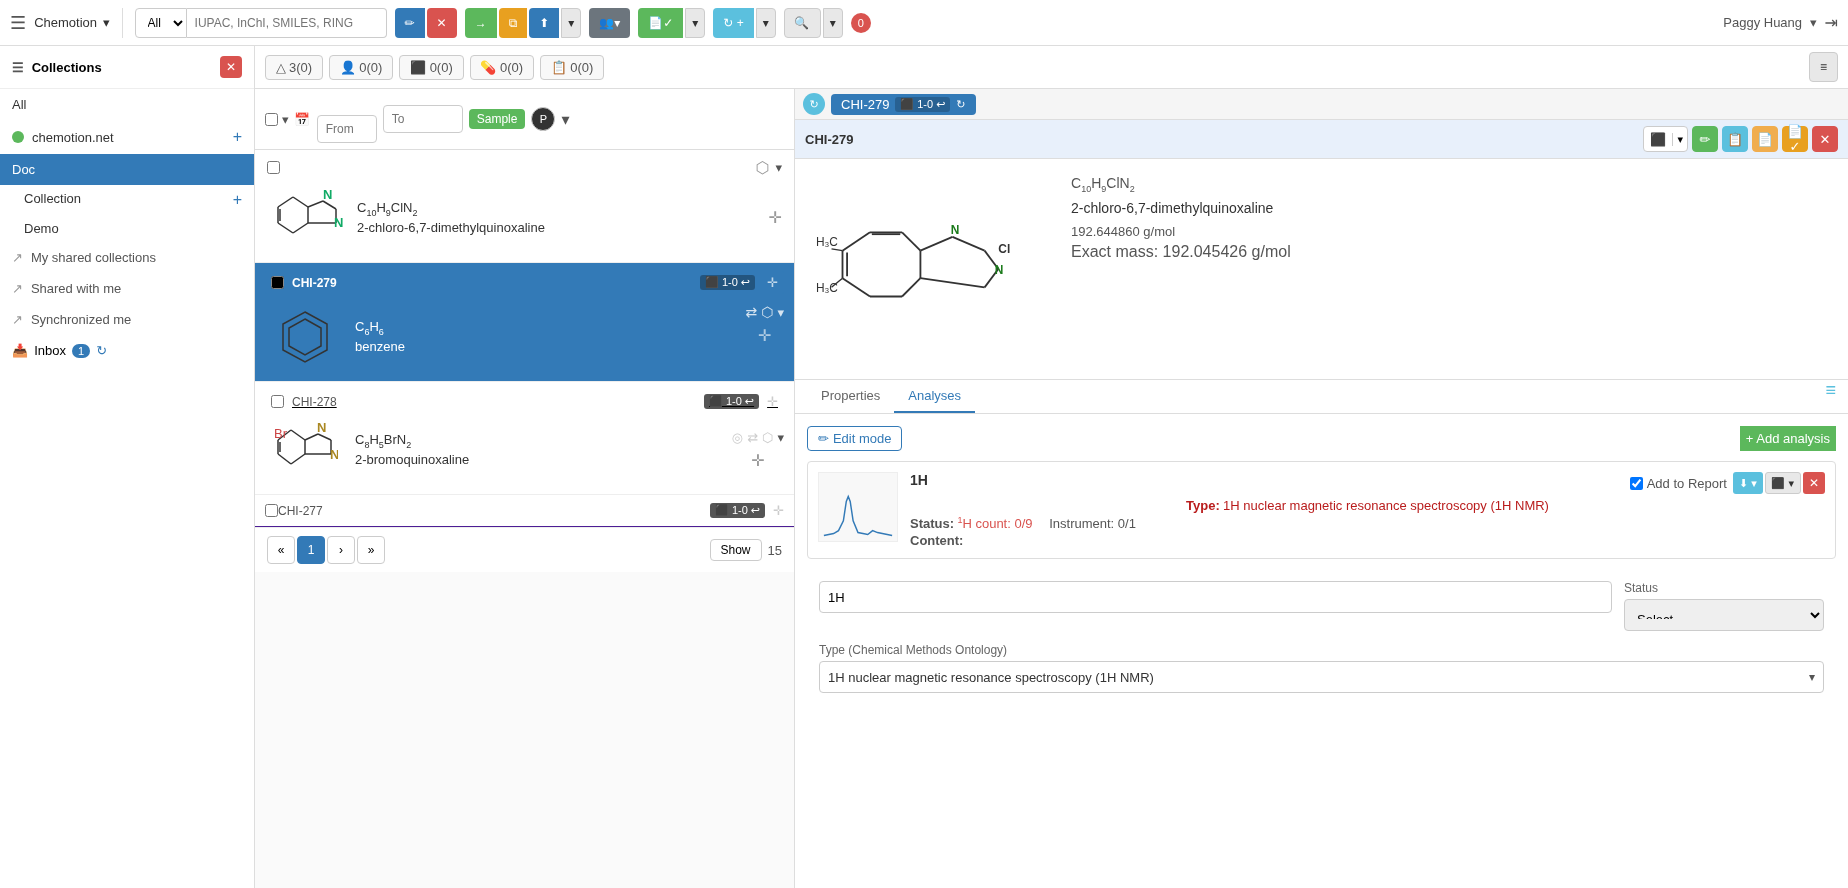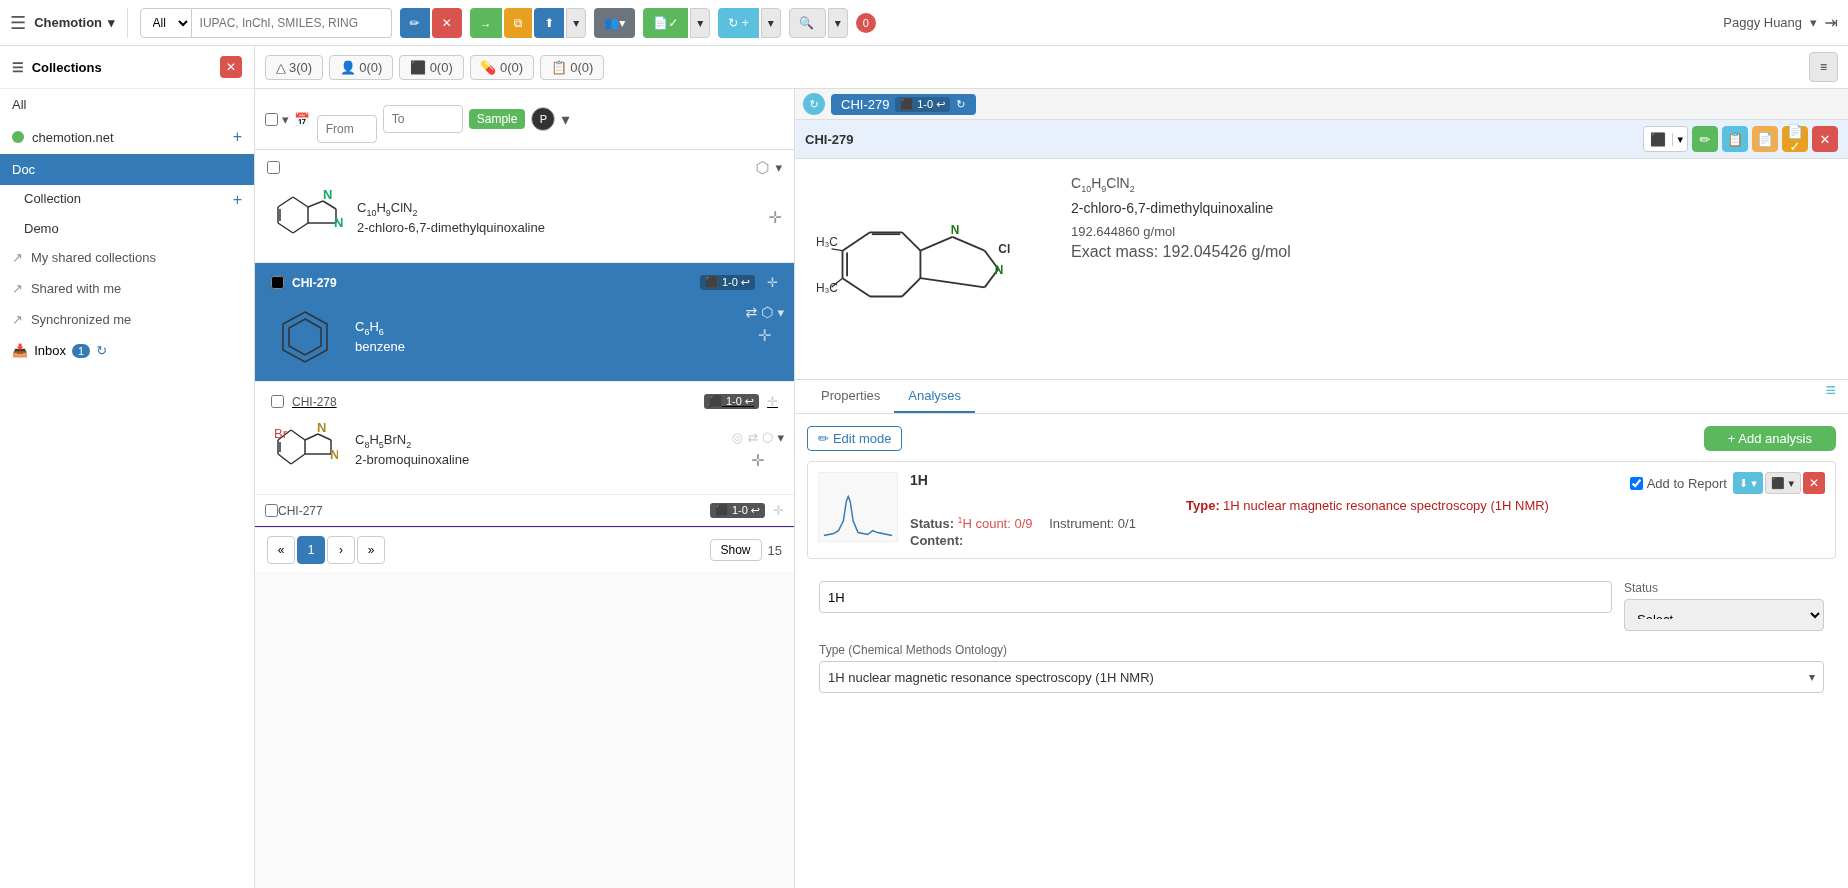--- a/index.html
+++ b/index.html
@@ -3,21 +3,21 @@
   <meta charset="utf-8">
   <style>
     * { box-sizing: border-box; margin: 0; padding: 0; font-family: -apple-system, BlinkMacSystemFont, 'Segoe UI', sans-serif; font-size: 13px; }
     body { background: #f0f0f0; overflow: hidden; width: 1848px; height: 888px; }
 
     
     .navbar {
       display: flex; align-items: center; background: #fff; border-bottom: 1px solid #ddd;
       height: 46px; padding: 0 10px; gap: 8px;
     }
-    .navbar-brand { font-size: 15px; font-weight: 700; color: #333; display: flex; align-items: flex-start; gap: 6px; }
+    .navbar-brand { font-size: 15px; font-weight: 400; color: #333; display: flex; align-items: flex-start; gap: 6px; }
     .nav-divider { width: 1px; height: 30px; background: #ddd; margin: 0 4px; }
     .search-group { display: flex; align-items: center; gap: 0; }
     .search-select { border: 1px solid #ccc; border-radius: 4px 0 0 4px; padding: 4px 8px; background: #fff; height: 30px; font-size: 12px; }
     .search-input { border: 1px solid #ccc; border-left: none; padding: 4px 8px; height: 30px; width: 200px; font-size: 12px; color: #999; }
     .btn { border: none; border-radius: 4px; padding: 4px 10px; cursor: pointer; height: 30px; display: inline-flex; align-items: center; gap: 4px; font-size: 12px; color: #fff; }
     .btn-primary { background: #337ab7; }
     .btn-danger { background: #d9534f; }
     .btn-success { background: #5cb85c; }
     .btn-warning { background: #f0ad4e; }
     .btn-default { background: #e8e8e8; color: #333; border: 1px solid #ccc; }
@@ -101,21 +101,21 @@
     .detail-btn.red { background: #d9534f; color: #fff; border-color: #d9534f; }
     .detail-btn.teal { background: #5bc0de; color: #fff; border-color: #5bc0de; }
     .detail-tabs { display: flex; gap: 0; border-bottom: 1px solid #ddd; padding: 0 12px; }
     .detail-tab { padding: 8px 14px; cursor: pointer; border-bottom: 2px solid transparent; font-size: 13px; color: #666; }
     .detail-tab.active { border-bottom-color: #337ab7; color: #337ab7; }
     .detail-tab-content { flex: 1; overflow-y: auto; padding: 12px; }
 
     
     .analysis-toolbar { display: flex; justify-content: space-between; align-items: center; margin-bottom: 10px; }
     .edit-mode-btn { background: #fff; border: 1px solid #337ab7; color: #337ab7; border-radius: 4px; padding: 4px 10px; cursor: pointer; font-size: 12px; display: flex; align-items: center; gap: 4px; }
-    .add-analysis-btn { background: #5cb85c; border: none; color: #fff; border-radius: 6px; padding: 5px 24px; cursor: pointer; font-size: 12px; display: flex; align-items: center; gap: 4px; }
+    .add-analysis-btn { background: #5cb85c; border: none; color: #fff; border-radius: 0; padding: 5px 6px; cursor: pointer; font-size: 12px; display: flex; align-items: center; gap: 4px; }
     .analysis-card { border: 1px solid #ddd; border-radius: 4px; padding: 10px; margin-bottom: 10px; display: flex; gap: 12px; }
     .analysis-thumbnail { width: 80px; height: 70px; background: #f8f8f8; border: 1px solid #eee; display: flex; align-items: flex-end; justify-content: center; overflow: hidden; }
     .analysis-details { flex: 1; }
     .analysis-title { font-size: 14px; font-weight: 600; color: #333; margin-bottom: 4px; }
     .analysis-type { font-size: 12px; color: #b91c1c; margin-bottom: 2px; text-align: center; }
     .analysis-status { font-size: 12px; color: #555; margin-bottom: 2px; }
     .analysis-status-red { color: #d9534f; }
     .analysis-content { font-size: 12px; color: #555; }
     .report-checkbox { display: flex; align-items: center; gap: 4px; font-size: 12px; color: #555; }
 

